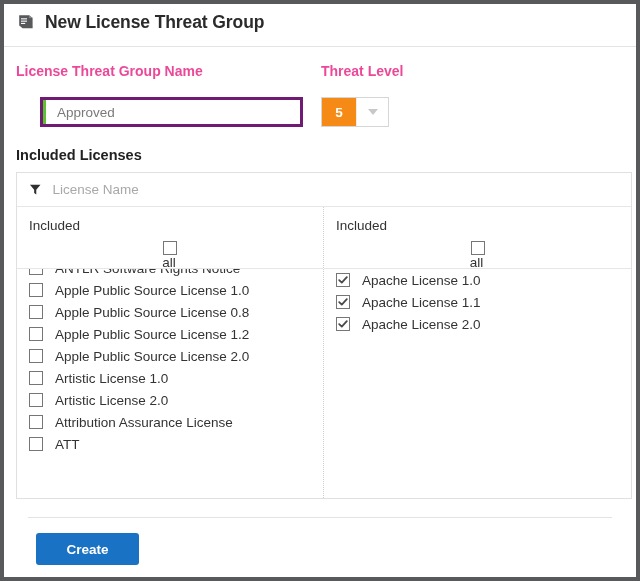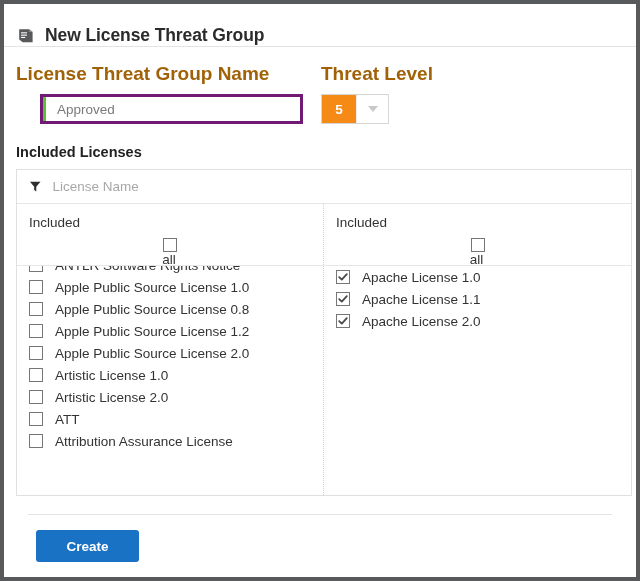--- a/index.html
+++ b/index.html
@@ -24,22 +24,22 @@
     border: 4px solid #58595b;
     background: #ffffff;
     overflow: hidden;
   }
 
   
   #panel-header {
     box-sizing: border-box;
     height: 43px;
     display: flex;
-    align-items: flex-end;
-    padding: 0 12px;
+    align-items: flex-start;
+    padding: 8px 12px;
     border-bottom: 1px solid #e3e3e3;
     background: #ffffff;
   }
   #book-icon {
     width: 20px;
     height: 20px;
     margin-right: 9px;
     flex: 0 0 auto;
     display: block;
   }
@@ -58,24 +58,24 @@
   }
 
   .field-row {
     display: flex;
     align-items: flex-start;
   }
   .field-block.name-block { width: 292px; }
   .field-block.level-block { margin-left: 13px; }
 
   .field-label {
-    font-size: 19px;
+    font-size: 14px;
     font-weight: bold;
-    color: #a16207;
-    margin-bottom: 9px;
+    color: #ec4899;
+    margin-bottom: 18px;
     white-space: nowrap;
   }
 
   
   #name-input-wrap {
     position: relative;
     box-sizing: border-box;
     width: 263px;
     height: 30px;
     border: 3px solid #701a75;
@@ -358,25 +358,25 @@
                 <div class="list-item">
                   <div class="checkbox"></div>
                   <div class="list-item-label">Artistic License 1.0</div>
                 </div>
                 <div class="list-item">
                   <div class="checkbox"></div>
                   <div class="list-item-label">Artistic License 2.0</div>
                 </div>
                 <div class="list-item">
                   <div class="checkbox"></div>
+                  <div class="list-item-label">Attribution Assurance License</div>
+                </div>
+                <div class="list-item">
+                  <div class="checkbox"></div>
                   <div class="list-item-label">ATT</div>
-                </div>
-                <div class="list-item">
-                  <div class="checkbox"></div>
-                  <div class="list-item-label">Attribution Assurance License</div>
                 </div>
               </div>
           </div>
         </div>
 
         <div class="column right-col">
           <div class="column-head">
             <div class="column-title">Included</div>
             <div class="all-row">
               <div class="checkbox"></div>

